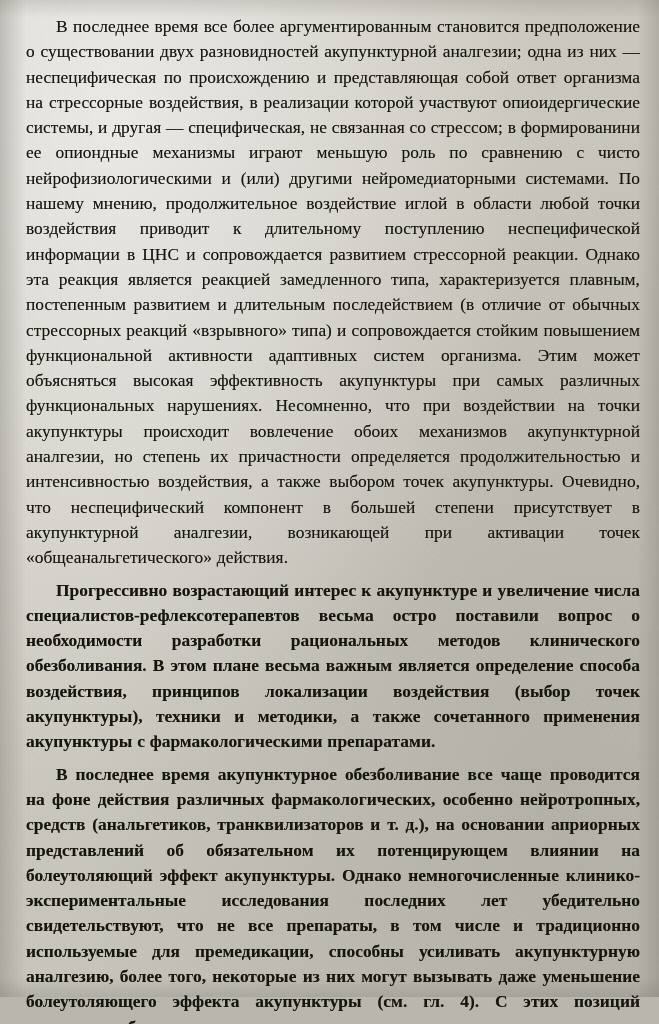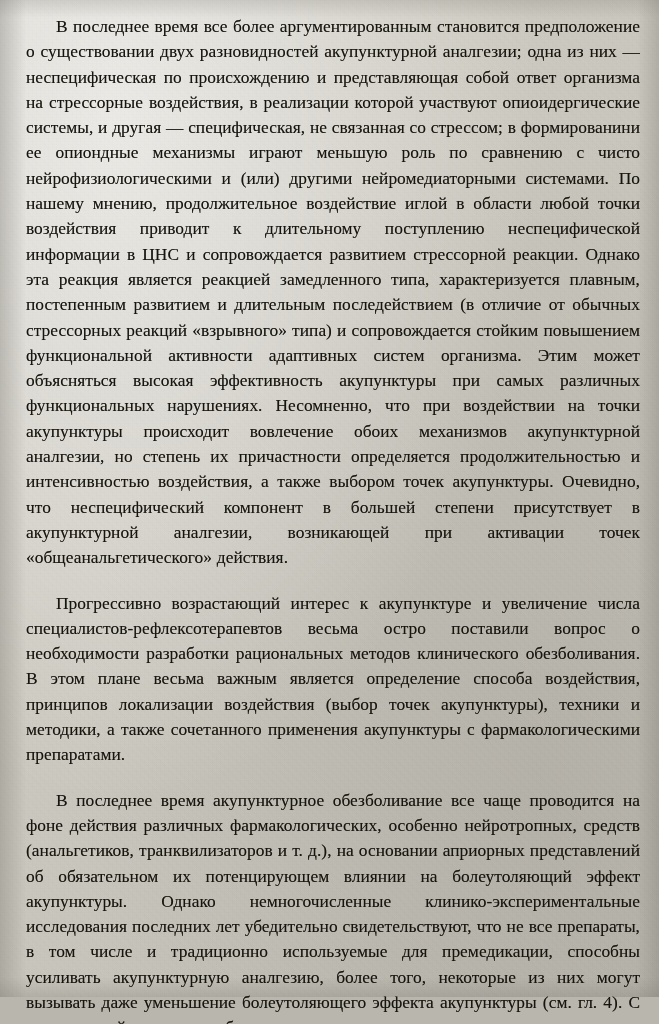--- a/index.html
+++ b/index.html
@@ -56,21 +56,22 @@
     text-justify: inter-word;
     font-size: 17.4px;
     line-height: 25.3px;
     color: #17150f;
     text-indent: 30px;
     letter-spacing: 0.02px;
     word-spacing: 0.4px;
     text-shadow: 0 0 0.6px rgba(20,18,12,0.45);
   }
   p.para + p.para {
-    margin-top: 20px;
+    margin-top: 7px;
+    font-weight: bold;
   }
   p.para.last {
     
   }
 </style>
 </head>
 <body>
 
 <div class="page">
   <div class="textcol">

